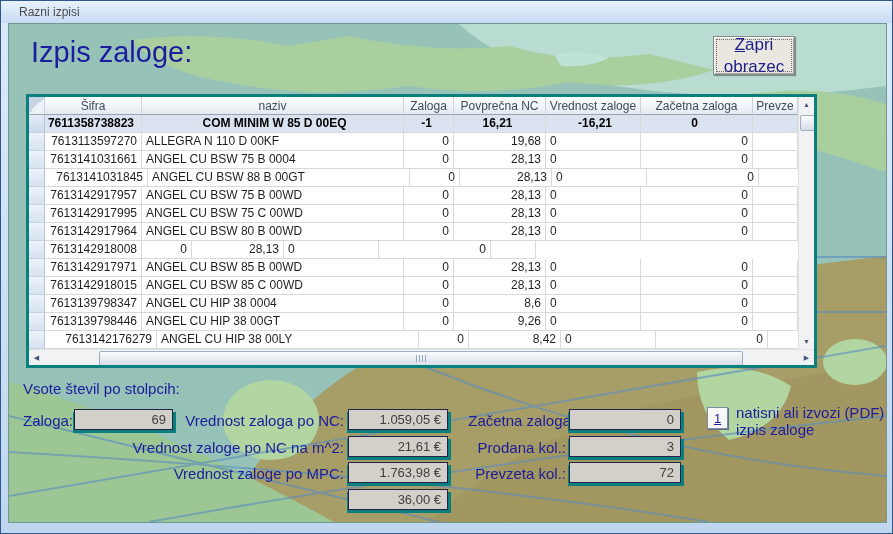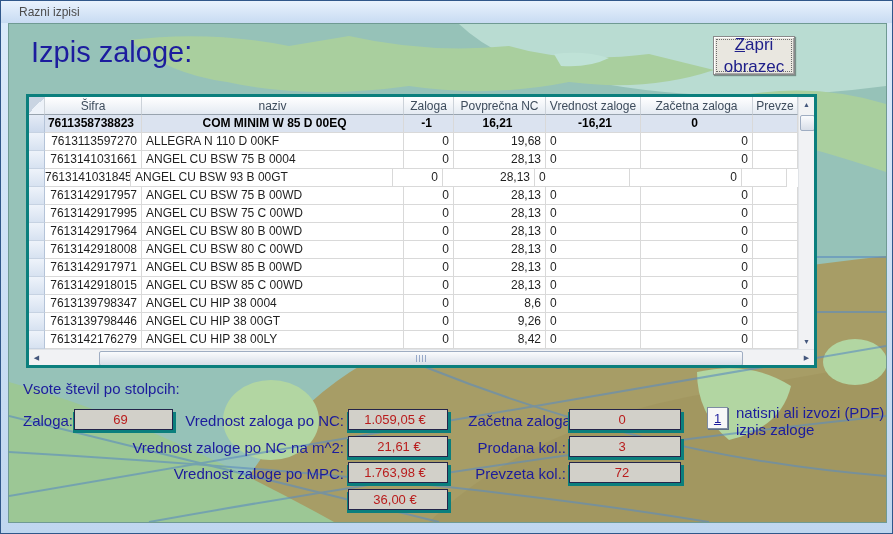--- a/index.html
+++ b/index.html
@@ -40,21 +40,21 @@
   .hscroll{position:absolute;left:0;bottom:0;width:785px;height:16px;background:#f1f2f4;border-top:1px solid #e0e3e7;box-sizing:border-box;}
   .sb-arrow{position:absolute;width:15px;height:15px;display:flex;align-items:center;justify-content:center;
     font-size:7px;color:#44577c;line-height:1;}
   .thumb{background:linear-gradient(#fafbfd,#d8dee8);border:1px solid #9fadc2;border-radius:2px;position:absolute;display:flex;align-items:center;justify-content:center;}
   .grip{width:11px;height:7px;background:repeating-linear-gradient(90deg,#97a9c9 0 1px,transparent 1px 3px);}
 
   
   .nv{color:#1c1c9c;font-size:15px;position:absolute;white-space:nowrap;}
   .lbl-r{text-align:right;}
   .field{position:absolute;height:21px;background:#d2d0c9;border:1px solid #24244a;box-sizing:border-box;
-    color:#b91c1c;font-size:13px;line-height:19px;text-align:center;padding-right:6px;
+    color:#404040;font-size:13px;line-height:19px;text-align:right;padding-right:6px;
     box-shadow:3px 3px 0 #0b7f7d,-1px 3px 0 #0b7f7d;}
   .btn-one{position:absolute;left:698px;top:383px;width:21px;height:22px;background:#f7f7f7;border:1px solid #7d8ca2;
     box-shadow:1px 1px 0 #5f6e84;color:#1c1c9c;font-size:13px;display:flex;align-items:center;justify-content:center;cursor:default;}
   .btn-one span{text-decoration:underline;}
   .caption{position:absolute;left:727px;top:381px;color:#1c1c9c;font-size:15px;line-height:1.1;}
 </style>
 </head>
 <body>
 
 <div class="stage">
@@ -134,22 +134,22 @@
               <div class="g-cell al-r" style="width: 97px;">7613141031661</div>
               <div class="g-cell al-l" style="width: 262px;">ANGEL CU BSW 75 B 0004</div>
               <div class="g-cell al-r" style="width: 50px;">0</div>
               <div class="g-cell al-r" style="width: 92px;">28,13</div>
               <div class="g-cell al-l" style="width: 95px;">0</div>
               <div class="g-cell al-r" style="width: 112px;">0</div>
               <div class="g-cell al-l" style="width: 45px;"></div>
             </div>
             <div class="g-row">
               <div class="g-cell sel-cell" style="width: 16px;"></div>
-              <div class="g-cell al-r" style="width: 86px;">7613141031845</div>
-              <div class="g-cell al-l" style="width: 262px;">ANGEL CU BSW 93 B 00GT</div>
+              <div class="g-cell al-r" style="width: 103px;">7613141031845</div>
+              <div class="g-cell al-l" style="width: 262px;">ANGEL CU BSW 88 B 00GT</div>
               <div class="g-cell al-r" style="width: 50px;">0</div>
               <div class="g-cell al-r" style="width: 92px;">28,13</div>
               <div class="g-cell al-l" style="width: 95px;">0</div>
               <div class="g-cell al-r" style="width: 112px;">0</div>
               <div class="g-cell al-l" style="width: 45px;"></div>
             </div>
             <div class="g-row">
               <div class="g-cell sel-cell" style="width: 16px;"></div>
               <div class="g-cell al-r" style="width: 97px;">7613142917957</div>
               <div class="g-cell al-l" style="width: 262px;">ANGEL CU BSW 75 B 00WD</div>
@@ -175,21 +175,20 @@
               <div class="g-cell al-l" style="width: 262px;">ANGEL CU BSW 80 B 00WD</div>
               <div class="g-cell al-r" style="width: 50px;">0</div>
               <div class="g-cell al-r" style="width: 92px;">28,13</div>
               <div class="g-cell al-l" style="width: 95px;">0</div>
               <div class="g-cell al-r" style="width: 112px;">0</div>
               <div class="g-cell al-l" style="width: 45px;"></div>
             </div>
             <div class="g-row">
               <div class="g-cell sel-cell" style="width: 16px;"></div>
               <div class="g-cell al-r" style="width: 97px;">7613142918008</div>
-              <div class="g-cell al-l" style="width: 262px;">ANGEL CU BSW 80 C 00WD</div>
               <div class="g-cell al-r" style="width: 50px;">0</div>
               <div class="g-cell al-r" style="width: 92px;">28,13</div>
               <div class="g-cell al-l" style="width: 95px;">0</div>
               <div class="g-cell al-r" style="width: 112px;">0</div>
               <div class="g-cell al-l" style="width: 45px;"></div>
             </div>
             <div class="g-row">
               <div class="g-cell sel-cell" style="width: 16px;"></div>
               <div class="g-cell al-r" style="width: 97px;">7613142917971</div>
               <div class="g-cell al-l" style="width: 262px;">ANGEL CU BSW 85 B 00WD</div>
@@ -224,21 +223,21 @@
               <div class="g-cell al-r" style="width: 97px;">7613139798446</div>
               <div class="g-cell al-l" style="width: 262px;">ANGEL CU HIP 38 00GT</div>
               <div class="g-cell al-r" style="width: 50px;">0</div>
               <div class="g-cell al-r" style="width: 92px;">9,26</div>
               <div class="g-cell al-l" style="width: 95px;">0</div>
               <div class="g-cell al-r" style="width: 112px;">0</div>
               <div class="g-cell al-l" style="width: 45px;"></div>
             </div>
             <div class="g-row">
               <div class="g-cell sel-cell" style="width: 16px;"></div>
-              <div class="g-cell al-r" style="width: 97px;">7613142176279</div>
+              <div class="g-cell al-r" style="width: 112px;">7613142176279</div>
               <div class="g-cell al-l" style="width: 262px;">ANGEL CU HIP 38 00LY</div>
               <div class="g-cell al-r" style="width: 50px;">0</div>
               <div class="g-cell al-r" style="width: 92px;">8,42</div>
               <div class="g-cell al-l" style="width: 95px;">0</div>
               <div class="g-cell al-r" style="width: 112px;">0</div>
               <div class="g-cell al-l" style="width: 45px;"></div>
             </div>
           </div>
 
         <div class="vscroll">

